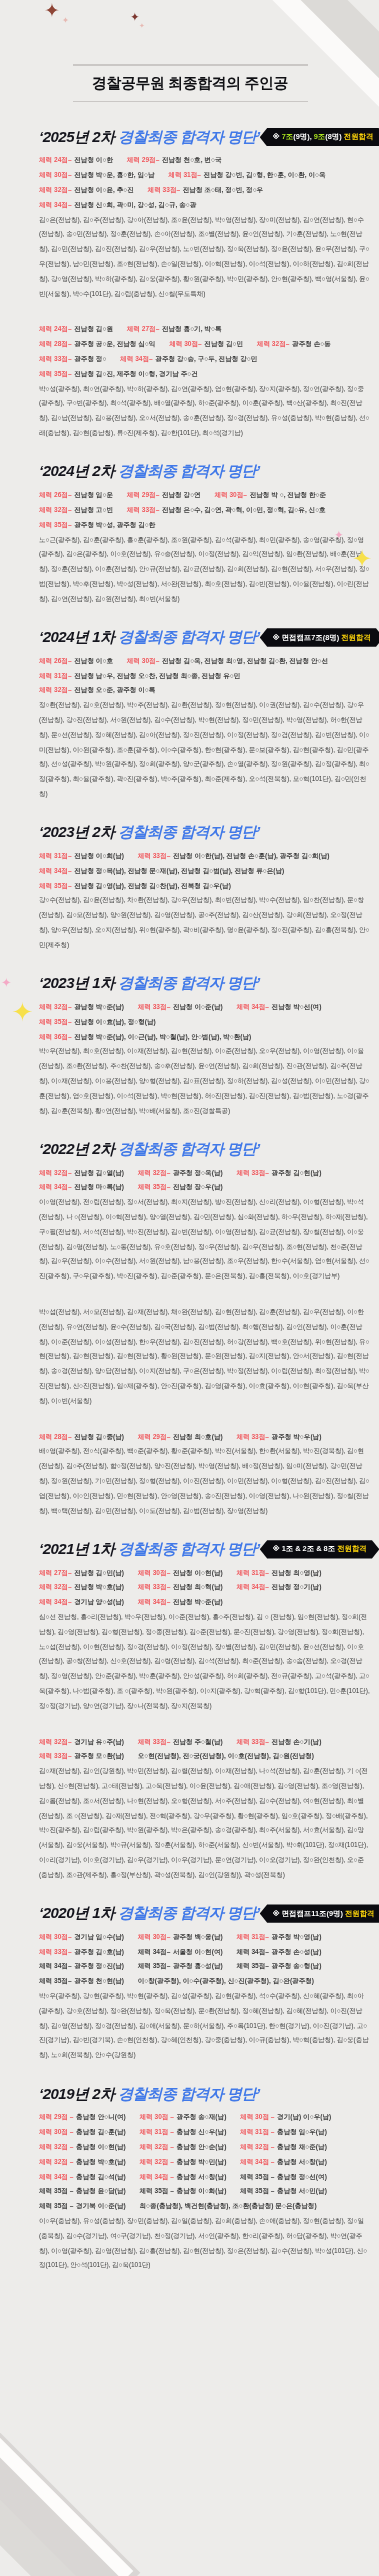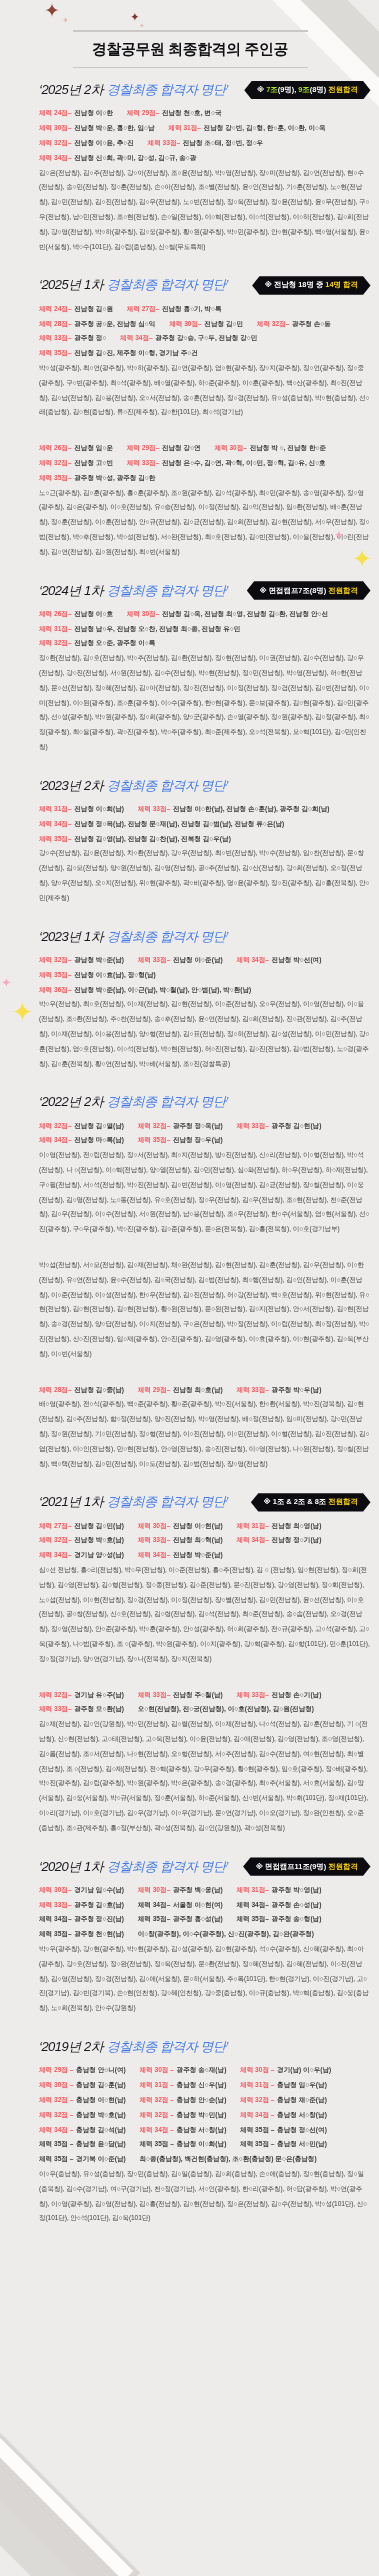--- a/index.html
+++ b/index.html
@@ -7,27 +7,27 @@
     width:380px;height:2576px;position:relative;overflow:hidden;
     background:#edecea;
     font-family:"Liberation Sans","DejaVu Sans",sans-serif;
     color:#3d3d3d;
   }
   
   .stripe{position:absolute;transform:rotate(45deg);pointer-events:none}
   
   .sparkle{position:absolute;line-height:1;pointer-events:none}
   
-  .hdr{padding-top:30px;margin-bottom:12px;position:relative}
+  .hdr{padding-top:64px;margin-bottom:25px;position:relative}
   .rule{width:235px;height:1.6px;background:#cac7c5;margin:0 auto}
   .hdr h1{font-size:14.8px;font-weight:800;color:#101014;text-align:center;margin:8px 0;letter-spacing:-0.3px}
   
   .sec{margin:0 9.5px 21px 39px}
   .sec-head{display:flex;align-items:center;justify-content:space-between;margin-bottom:6.3px;min-height:20px}
-  .sec-title{font-size:13px;font-weight:400;font-style:italic;letter-spacing:-0.5px;color:#15151d;white-space:nowrap}
+  .sec-title{font-size:15px;font-weight:700;font-style:italic;letter-spacing:-0.5px;color:#15151d;white-space:nowrap}
   .tm{color:#4179e8;margin-left:3.7px}
   .badge{
     background:#0b0b10;color:#fff;font-weight:700;font-size:7.4px;font-style:normal;
     padding:4.2px 12.7px;white-space:nowrap;
     clip-path:polygon(7.4px 0,calc(100% - 7.4px) 0,100% 50%,calc(100% - 7.4px) 100%,7.4px 100%,0 50%);
     text-align:center;
   }
   .b-w{color:#ffffff}.b-g{color:#a8e01e}.b-y{color:#ffd60a}
   .score-line{font-size:6.6px;line-height:14.8px;font-weight:600;color:#3d3d3d}
   .seg{margin-right:13.7px}
@@ -67,31 +67,30 @@
         <div class="sec-title"><span>‘2025년 2차</span><span class="tm">경찰최종 합격자 명단’</span></div>
         <div class="badge"><span class="b-w">※ </span><span class="b-g">7조</span><span class="b-w">(9명), </span><span class="b-g">9조</span><span class="b-w">(8명) </span><span class="b-y">전원합격</span></div>
       </div>
       <div class="score-line"><span class="seg"><span class="lbl">체력 24점–</span><span>전남청 이○한</span></span><span class="seg"><span class="lbl">체력 29점–</span><span>전남청 천○호, 변○국</span></span></div>
       <div class="score-line"><span class="seg"><span class="lbl">체력 30점–</span><span>전남청 박○운, 홍○한, 임○남</span></span><span class="seg"><span class="lbl">체력 31점–</span><span>전남청 강○빈, 김○형, 한○훈, 이○환, 이○욱</span></span></div>
       <div class="score-line"><span class="seg"><span class="lbl">체력 32점–</span><span>전남청 이○윤, 추○진</span></span><span class="seg"><span class="lbl">체력 33점–</span><span>전남청 조○태, 정○빈, 정○우</span></span></div>
       <div class="score-line"><span class="seg"><span class="lbl">체력 34점–</span><span>전남청 신○희, 곽○미, 강○성, 김○규, 송○광</span></span></div>
       <p class="names" style="margin: 0px;">김○은(전남청), 김○주(전남청), 강○아(전남청), 조○윤(전남청), 박○영(전남청), 장○미(전남청), 김○연(전남청), 현○수(전남청), 송○민(전남청), 정○훈(전남청), 손○아(전남청), 조○별(전남청), 윤○인(전남청), 기○훈(전남청), 노○현(전남청), 김○민(전남청), 김○진(전남청), 김○우(전남청), 노○빈(전남청), 정○욱(전남청), 정○윤(전남청), 윤○무(전남청), 구○우(전남청), 남○민(전남청), 조○현(전남청), 손○일(전남청), 이○혁(전남청), 이○석(전남청), 이○하(전남청), 김○희(전남청), 강○영(전남청), 박○하(광주청), 김○웅(광주청), 황○원(광주청), 박○민(광주청), 안○현(광주청), 백○영(서울청), 윤○빈(서울청), 박○수(101단), 김○림(충남청), 신○철(무도특채)</p>
     </section>
     <section class="sec">
-      <div class="sec-head">
-        <div class="sec-title"><span>‘2025년 1차</span><span class="tm">경찰최종 합격자 명단’</span></div>
-        <div class="badge"><span class="b-w">※ 전남청 18명 중 </span><span class="b-y">14명 합격</span></div>
-      </div>
       <div class="score-line"><span class="seg"><span class="lbl">체력 24점–</span><span>전남청 김○원</span></span><span class="seg"><span class="lbl">체력 27점–</span><span>전남청 홍○기, 박○록</span></span></div>
       <div class="score-line"><span class="seg"><span class="lbl">체력 28점–</span><span>광주청 공○운, 전남청 심○익</span></span><span class="seg"><span class="lbl">체력 30점–</span><span>전남청 김○민</span></span><span class="seg"><span class="lbl">체력 32점–</span><span>광주청 손○동</span></span></div>
       <div class="score-line"><span class="seg"><span class="lbl">체력 33점–</span><span>광주청 정○</span></span><span class="seg"><span class="lbl">체력 34점–</span><span>광주청 강○승, 구○두, 전남청 강○민</span></span></div>
       <div class="score-line"><span class="seg"><span class="lbl">체력 35점–</span><span>전남청 김○진, 제주청 이○형, 경기남 주○건</span></span></div>
       <p class="names" style="margin: 0px;">박○성(광주청), 최○연(광주청), 박○하(광주청), 김○연(광주청), 염○현(광주청), 장○지(광주청), 정○언(광주청), 정○중(광주청), 구○빈(광주청), 최○석(광주청), 배○열(광주청), 하○준(광주청), 이○훈(광주청), 백○산(광주청), 최○진(전남청), 김○남(전남청), 김○용(전남청), 오○서(전남청), 송○훈(전남청), 정○경(전남청), 유○성(충남청), 박○현(충남청), 선○래(충남청), 김○현(충남청), 류○진(제주청), 김○한(101단), 최○석(경기남)</p>
     </section>
     <section class="sec">
+      <div class="sec-head">
+        <div class="sec-title"><span>‘2024년 2차</span><span class="tm">경찰최종 합격자 명단’</span></div>
+      </div>
       <div class="score-line"><span class="seg"><span class="lbl">체력 26점–</span><span>전남청 임○운</span></span><span class="seg"><span class="lbl">체력 29점–</span><span>전남청 강○연</span></span><span class="seg"><span class="lbl">체력 30점–</span><span>전남청 박 ○, 전남청 한○준</span></span></div>
       <div class="score-line"><span class="seg"><span class="lbl">체력 32점–</span><span>전남청 고○빈</span></span><span class="seg"><span class="lbl">체력 33점–</span><span>전남청 은○수, 김○연, 곽○혁, 이○민, 정○혁, 김○유, 신○호</span></span></div>
       <div class="score-line"><span class="seg"><span class="lbl">체력 35점–</span><span>광주청 박○성, 광주청 김○한</span></span></div>
       <p class="names" style="margin: 0px;">노○근(광주청), 김○훈(광주청), 홍○훈(광주청), 조○원(광주청), 김○석(광주청), 최○민(광주청), 송○영(광주청), 정○영(광주청), 김○은(광주청), 이○호(전남청), 유○승(전남청), 이○정(전남청), 김○익(전남청), 임○환(전남청), 배○훈(전남청), 정○훈(전남청), 이○훈(전남청), 안○규(전남청), 김○균(전남청), 김○희(전남청), 김○현(전남청), 서○우(전남청), 정○범(전남청), 박○후(전남청), 박○성(전남청), 서○완(전남청), 최○호(전남청), 김○빈(전남청), 이○율(전남청), 이○린(전남청), 김○연(전남청), 김○원(전남청), 최○빈(서울청)</p>
     </section>
     <section class="sec">
       <div class="sec-head">
         <div class="sec-title"><span>‘2024년 1차</span><span class="tm">경찰최종 합격자 명단’</span></div>
         <div class="badge"><span class="b-w">※ 면접캠프7조(8명) </span><span class="b-y">전원합격</span></div>
       </div>

